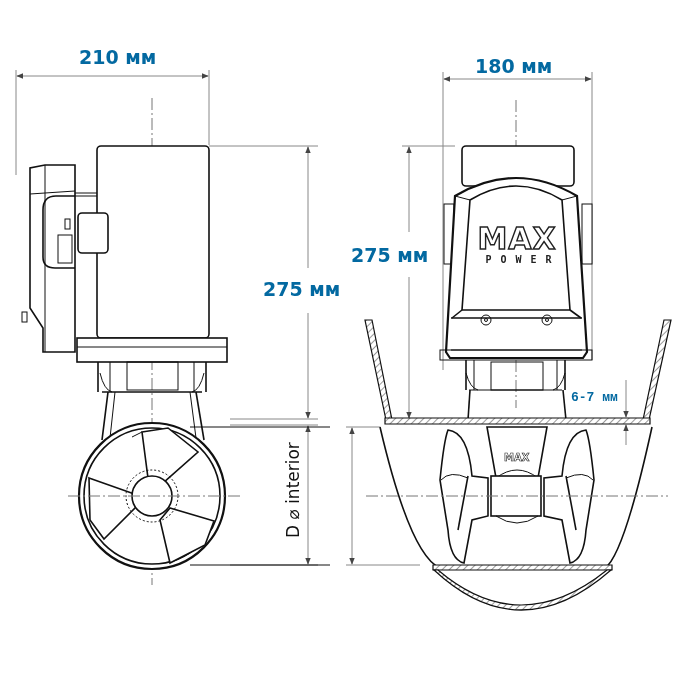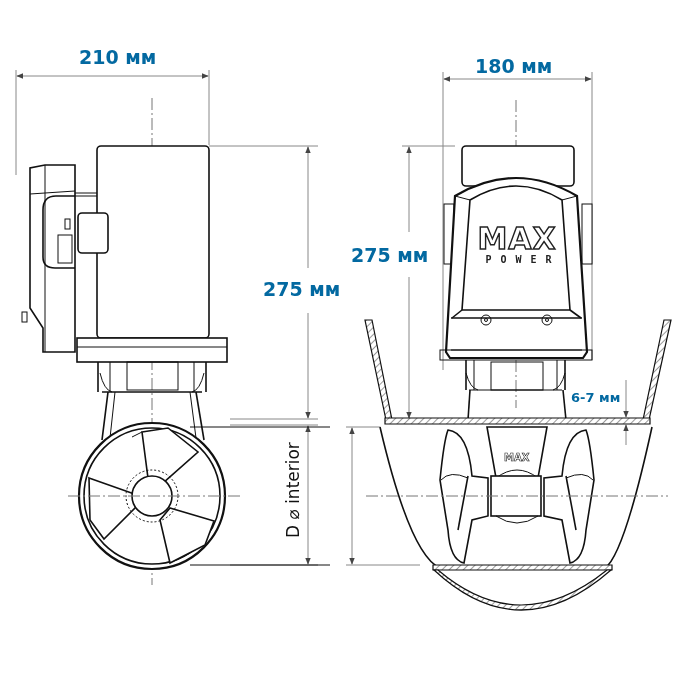--- a/index.html
+++ b/index.html
@@ -1,20 +1,20 @@
 <!DOCTYPE html>
 <html><head>
   <meta charset="utf-8">
   <style>
     html, body { margin: 0; padding: 0; background: #ffffff; }
     body { width: 700px; height: 700px; overflow: hidden; position: relative; font-family: "Liberation Sans", "DejaVu Sans", sans-serif; }
     #canvas { position: absolute; left: 0; top: 0; width: 700px; height: 700px; }
     .lbl { position: absolute; font-family: "DejaVu Sans", "Liberation Sans", sans-serif; font-weight: bold; color: #0369a1; white-space: nowrap; background: #fff; padding: 0 3px; }
     .lbl-big { font-size: 19px; }
-    .lbl-small { font-size: 13px; background: transparent; }
+    .lbl-small { font-size: 13px; background: transparent; font-family: Liberation Mono, monospace; }
     .lbl-rot { position: absolute; font-family: "DejaVu Sans", "Liberation Sans", sans-serif; font-size: 17px; color: #111; white-space: nowrap; transform-origin: left top; transform: rotate(-90deg); background: #fff; padding: 0 3px; }
     .ln { stroke: #111; stroke-width: 1.6; fill: none; }
     .lnb { stroke: #111; stroke-width: 2.2; fill: none; }
     .thin { stroke: #111; stroke-width: 1; fill: none; }
     .dim { stroke: #888; stroke-width: 1; fill: none; }
     .ctr { stroke: #777; stroke-width: 1; fill: none; stroke-dasharray: 12 3 2 3; }
     .fillw { fill: #fff; }
     .hatch { fill: url(#hatchp); stroke: #111; stroke-width: 1.2; }
   </style>
 </head>

